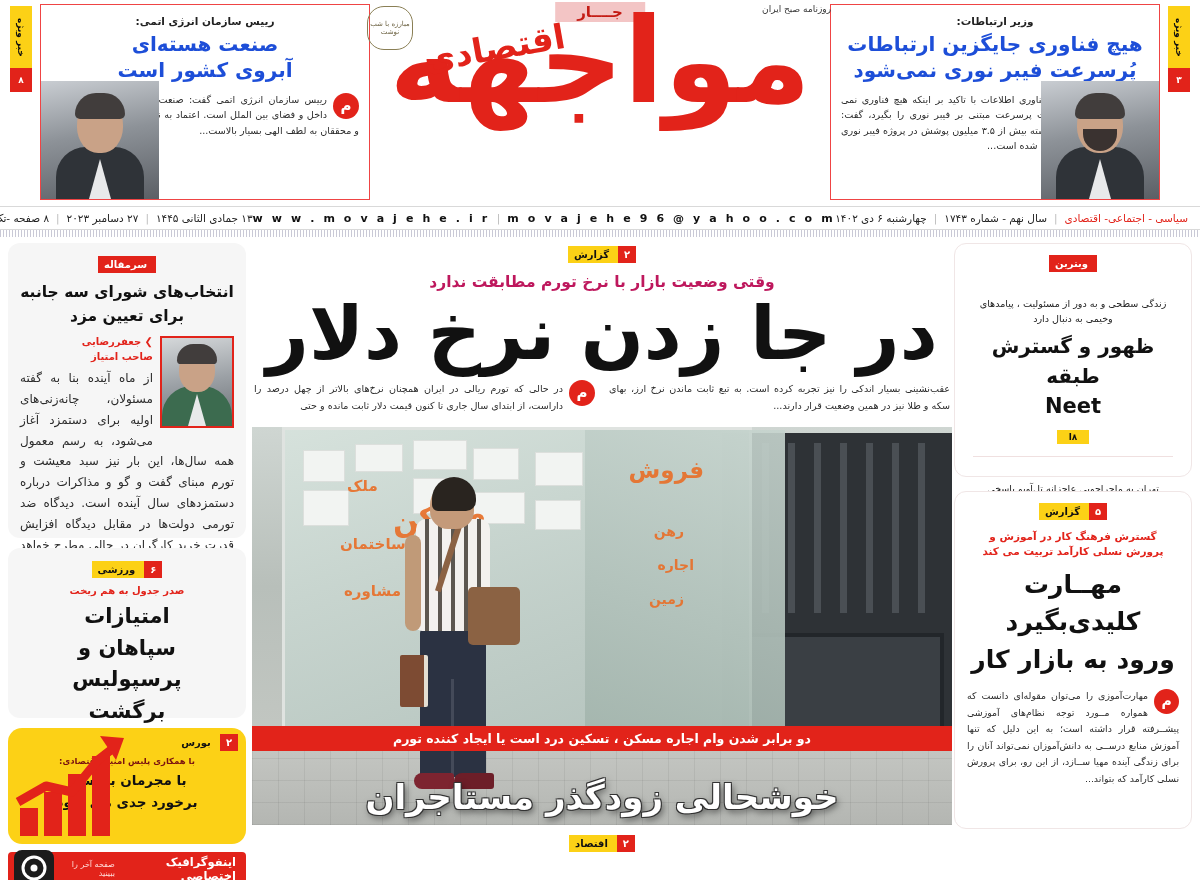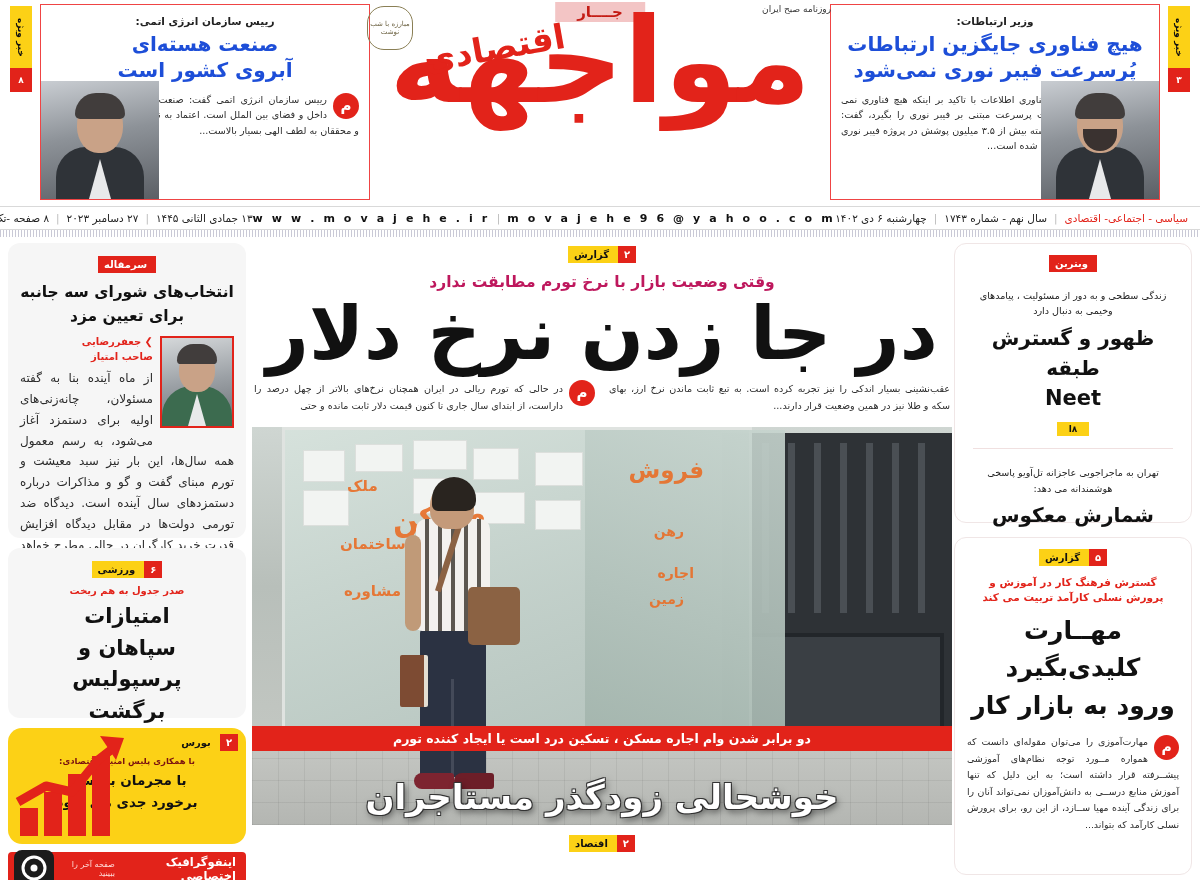--- a/index.html
+++ b/index.html
@@ -217,21 +217,21 @@
   .photo-main .gate{position:absolute;right:0;top:6px;width:230px;height:330px;background:#2e3236;}
   .photo-main .gate .bar{position:absolute;top:10px;width:7px;height:170px;background:#4a4f54;}
   .photo-main .gatepanel{position:absolute;left:8px;right:8px;bottom:10px;height:120px;background:#3a3f44;border:4px solid #22262a;box-sizing:border-box;}
   .photo-main .treeglow{position:absolute;right:12px;top:24px;width:210px;height:150px;background:radial-gradient(circle at 40% 45%,rgba(150,178,120,.75),rgba(110,140,95,.25) 70%,transparent 75%);}
   .photo-main .ground{position:absolute;left:0;right:0;bottom:0;height:78px;background:linear-gradient(180deg,#c4c6c2,#b4b6b2);}
   .photo-main .ground:before{content:"";position:absolute;inset:0;background:repeating-linear-gradient(90deg,rgba(0,0,0,.06) 0 1px,transparent 1px 26px),repeating-linear-gradient(0deg,rgba(0,0,0,.06) 0 1px,transparent 1px 22px);}
   .photo-main .curb{position:absolute;left:0;right:0;bottom:74px;height:12px;background:#d9dbd7;}
   .photo-main .shoplabel{position:absolute;color:#e8702a;font-weight:bold;opacity:.92;}
   .photo-main .l1{right:248px;top:30px;font-size:23px;}
   .photo-main .l2{right:268px;top:96px;font-size:14px;}
-  .photo-main .l3{right:258px;top:138px;font-size:14px;}
+  .photo-main .l3{right:258px;top:130px;font-size:14px;}
   .photo-main .l4{right:268px;top:164px;font-size:14px;}
   .photo-main .l5{left:140px;top:72px;font-size:30px;transform:rotate(-6deg);}
   .photo-main .l6{left:95px;top:50px;font-size:15px;}
   .photo-main .l7{left:88px;top:108px;font-size:15px;}
   .photo-main .l8{left:92px;top:155px;font-size:15px;}
   .photo-main .paper{position:absolute;background:#f2f4f2;border:1px solid #dcdfdc;}
   
   .man{position:absolute;left:150px;bottom:18px;width:120px;height:330px;}
   .man .hair{position:absolute;left:30px;top:0;width:44px;height:34px;border-radius:22px 22px 10px 6px;background:#29241f;}
   .man .neck{position:absolute;left:40px;top:30px;width:22px;height:16px;background:#b8906f;}
@@ -253,21 +253,21 @@
     text-align:center;padding:5px 8px;box-sizing:border-box;
   }
   .cap-big{
     position:absolute;left:0;right:0;bottom:8px;
     color:#fff;font-size:34px;font-weight:bold;text-align:center;
     text-shadow:1px 1px 0 #333,-1px 1px 0 #333,1px -1px 0 #333,-1px -1px 0 #333,2px 3px 7px rgba(0,0,0,.55);
   }
   .mid-foot{text-align:center;margin-top:7px;}
 
   
-  .rc-kicker{font-size:9.6px;color:#222;text-align:center;line-height:1.6;margin:16px 4px 4px;}
+  .rc-kicker{font-size:9.6px;color:#222;text-align:center;line-height:1.6;margin:24px 4px 4px;}
   .rc-title{font-size:20px;font-weight:bold;color:#111;text-align:center;line-height:1.5;}
   .rc-title.lat{direction:ltr;font-size:21px;}
   .pagechip{
     display:inline-block;background:#fcd116;color:#111;font-size:9px;font-weight:bold;
     padding:2px 12px;margin:8px auto 2px;
   }
   .rc-div{height:1px;background:#f0e0e0;margin:10px 6px;}
   .rep-kicker{font-size:10.5px;color:#e2231a;font-weight:bold;text-align:center;line-height:1.6;margin:8px 2px 6px;}
   .rep-title{font-size:25px;font-weight:bold;color:#111;text-align:center;line-height:1.5;letter-spacing:-.5px;}
   .rep-body{font-size:9.4px;line-height:1.76;color:#2c2c2c;text-align:justify;margin-top:10px;}
@@ -511,21 +511,21 @@
       <div class="mid-foot">
         <span class="tag">
           <span class="num">۲</span>
           <span class="lbl">اقتصاد</span>
         </span>
       </div>
     </div>
 
     <div class="col-right">
 
-      <div class="card white" style="height:280px;">
+      <div class="card white" style="height:234px;">
         <div class="tag-center" style="margin-top:-2px;">
           <span class="tag redlbl">
             <span class="lbl">وبترین</span>
           </span>
         </div>
 
         <div class="rc-kicker">زندگی سطحی  و به دور از  مسئولیت ، پیامدهای وخیمی به دنبال دارد</div>
         <div class="rc-title">ظهور و گسترش طبقه</div>
         <div class="rc-title lat">Neet</div>
         <div class="center">

